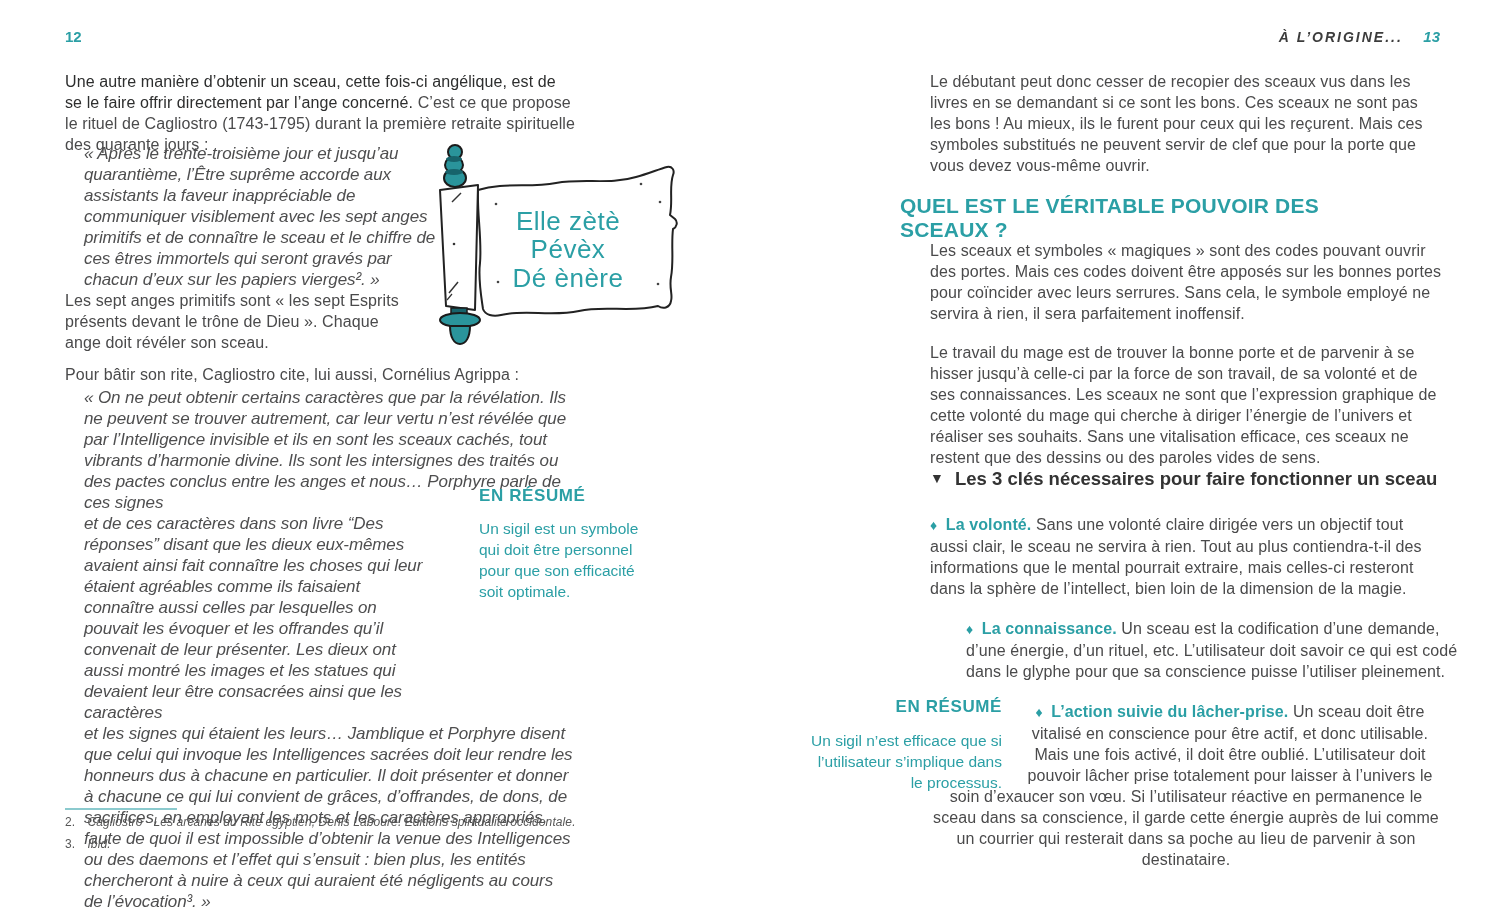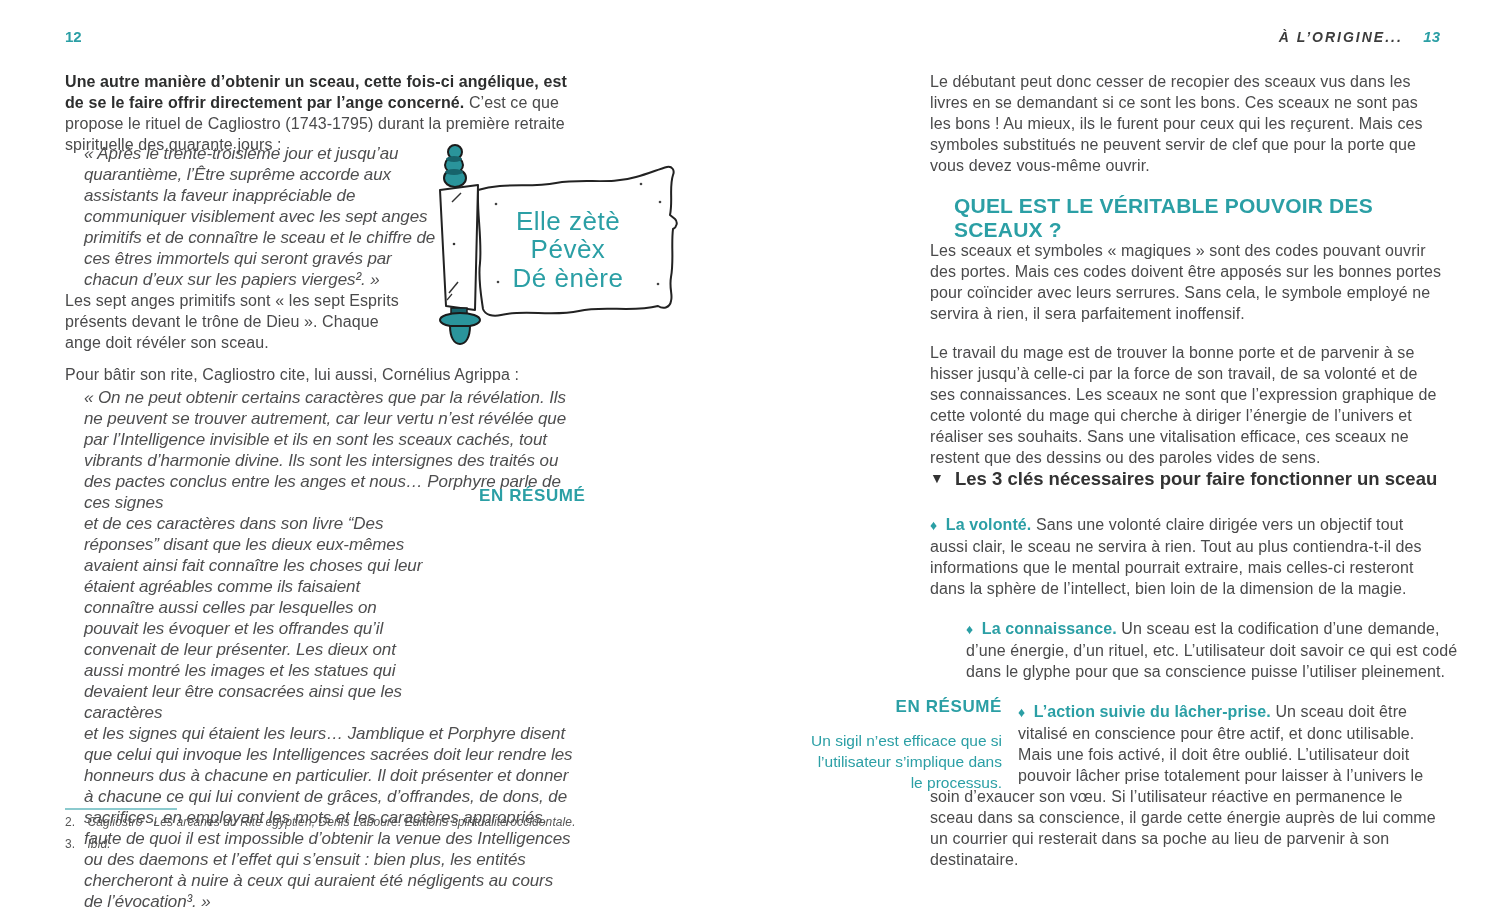--- a/index.html
+++ b/index.html
@@ -17,21 +17,21 @@
     color:var(--ink);
   }
   #spread{
     position:relative;
     width:1500px; height:909px;
     background:#ffffff;
     overflow:hidden;
   }
   .abs{ position:absolute; margin:0; }
   .body{ font-size:16px; line-height:21px; color:var(--ink); letter-spacing:.1px; }
-  .bold-lead{ font-weight:700; color:var(--ink-bold);text-align:center; }
+  .bold-lead{ font-weight:400; color:var(--ink-bold);text-align:center; }
   .quote{ font-style:italic; font-size:17px; line-height:21px; color:#4e4e4f; letter-spacing:-.1px; }
   .quote .narrow{ display:block; width:342px; }
   .pnum{ font-size:15px; font-weight:700; color:var(--teal); }
   .hdr{ font-size:14px; font-weight:700; letter-spacing:2px; color:#3c3c3c; }
   .hdr-wrap{ text-align:right;font-style:italic; }
   .hdr-wrap .pnum{ margin-left:16px; }
   .section-h{ font-size:21px; font-weight:700; color:var(--teal); letter-spacing:.2px; }
   .sub-h{ font-size:18.5px; font-weight:700; color:#333; }
   .sub-h .tri{ font-size:14px; position:relative; top:-2px; margin-right:6px; color:#333; }
   .sum-title{ font-size:17px; font-weight:700; color:var(--teal); letter-spacing:.6px; }
@@ -113,20 +113,21 @@
     <p class="abs body" style="left:65px; top:364px; width:512px;">Pour bâtir son rite, Cagliostro cite, lui aussi, Cornélius Agrippa :</p>
 
     <p class="abs quote" style="left:84px; top:387px; width:491px;">
       <span>« On ne peut obtenir certains caractères que par la révélation. Ils ne peuvent se trouver autrement, car leur vertu n’est révélée que par l’Intelligence invisible et ils en sont les sceaux cachés, tout vibrants d’harmonie divine. Ils sont les intersignes des traités ou des pactes conclus entre les anges et nous… Porphyre parle de ces signes</span>
       <span class="narrow">et de ces caractères dans son livre “Des réponses” disant que les dieux eux-mêmes avaient ainsi fait connaître les choses qui leur étaient agréables comme ils faisaient connaître aussi celles par lesquelles on pouvait les évoquer et les offrandes qu’il convenait de leur présenter. Les dieux ont aussi montré les images et les statues qui devaient leur être consacrées ainsi que les caractères</span>
       <span>et les signes qui étaient les leurs… Jamblique et Porphyre disent que celui qui invoque les Intelligences sacrées doit leur rendre les honneurs dus à chacune en particulier. Il doit présenter et donner à chacune ce qui lui convient de grâces, d’offrandes, de dons, de sacrifices, en employant les mots et les caractères appropriés, faute de quoi il est impossible d’obtenir la venue des Intelligences ou des daemons et l’effet qui s’ensuit : bien plus, les entités chercheront à nuire à ceux qui auraient été négligents au cours de l’évocation³. »</span>
     </p>
 
     <div class="abs" style="left:479px; top:486px; width:180px;">
       <span class="sum-title" style="display:block; margin-bottom:12px;">EN RÉSUMÉ</span>
+      <span class="sum-text">Un sigil est un symbole qui doit être personnel pour que son efficacité soit optimale.</span>
     </div>
 
     <div class="abs fn-divider" style="left:65px; top:808px; width:112px;"></div>
 
     <p class="abs fn" style="left:65px; top:815px; width:560px;">
       <span class="fn-num">2.</span>
       <span>Cagliostro - Les arcanes du Rite égyptien, Denis Labouré. Éditions spiritualité occidentale.</span>
     </p>
     <p class="abs fn" style="left:65px; top:837px; width:560px;">
       <span class="fn-num">3.</span>
@@ -136,21 +137,21 @@
 
   <div>
 
     <p class="abs hdr-wrap" style="left:930px; top:28px; width:510px;">
       <span class="hdr">À L’ORIGINE...</span>
       <span class="pnum">13</span>
     </p>
 
     <p class="abs body" style="left:930px; top:71px; width:512px;">Le débutant peut donc cesser de recopier des sceaux vus dans les livres en se demandant si ce sont les bons. Ces sceaux ne sont pas les bons ! Au mieux, ils le furent pour ceux qui les reçurent. Mais ces symboles substitués ne peuvent servir de clef que pour la porte que vous devez vous-même ouvrir.</p>
 
-    <h2 class="abs section-h" style="left:954px; top:194px; width:512px;">QUEL EST LE VÉRITABLE POUVOIR DES SCEAUX ?</h2>
+    <h2 class="abs section-h" style="left:900px; top:194px; width:512px;">QUEL EST LE VÉRITABLE POUVOIR DES SCEAUX ?</h2>
 
     <p class="abs body" style="left:930px; top:240px; width:512px;">Les sceaux et symboles « magiques » sont des codes pouvant ouvrir des portes. Mais ces codes doivent être apposés sur les bonnes portes pour coïncider avec leurs serrures. Sans cela, le symbole employé ne servira à rien, il sera parfaitement inoffensif.</p>
 
     <p class="abs body" style="left:930px; top:342px; width:512px;">Le travail du mage est de trouver la bonne porte et de parvenir à se hisser jusqu’à celle-ci par la force de son travail, de sa volonté et de ses connaissances. Les sceaux ne sont que l’expression graphique de cette volonté du mage qui cherche à diriger l’énergie de l’univers et réaliser ses souhaits. Sans une vitalisation efficace, ces sceaux ne restent que des dessins ou des paroles vides de sens.</p>
 
     <h3 class="abs sub-h" style="left:930px; top:468px; width:512px;">
       <span class="tri">▼</span>
       <span>Les 3 clés nécessaires pour faire fonctionner un sceau</span>
     </h3>
 
@@ -164,21 +165,21 @@
       <span class="diamond">♦</span>
       <span class="lead">La connaissance.</span>
       <span>Un sceau est la codification d’une demande, d’une énergie, d’un rituel, etc. L’utilisateur doit savoir ce qui est codé dans le glyphe pour que sa conscience puisse l’utiliser pleinement.</span>
     </p>
 
     <div class="abs sum-right" style="left:808px; top:697px; width:194px;">
       <span class="sum-title">EN RÉSUMÉ</span>
       <span class="sum-text">Un sigil n’est efficace que si l’utilisateur s’implique dans le processus.</span>
     </div>
 
-    <div class="abs body bullet" style="left:930px; top:701px; width:512px;">
+    <div class="abs body bullet" style="left:930px; top:701px; width:512px;text-align:center;">
       <p class="b3-first">
         <span class="diamond">♦</span>
         <span class="lead">L’action suivie du lâcher-prise.</span>
         <span>Un sceau doit être vitalisé en conscience pour être actif, et donc utilisable. Mais une fois activé, il doit être oublié. L’utilisateur doit pouvoir lâcher prise totalement pour laisser à l’univers le</span>
       </p>
       <p class="b3-rest">
         <span>soin d’exaucer son vœu. Si l’utilisateur réactive en permanence le sceau dans sa conscience, il garde cette énergie auprès de lui comme un courrier qui resterait dans sa poche au lieu de parvenir à son destinataire.</span>
       </p>
     </div>
   </div>

